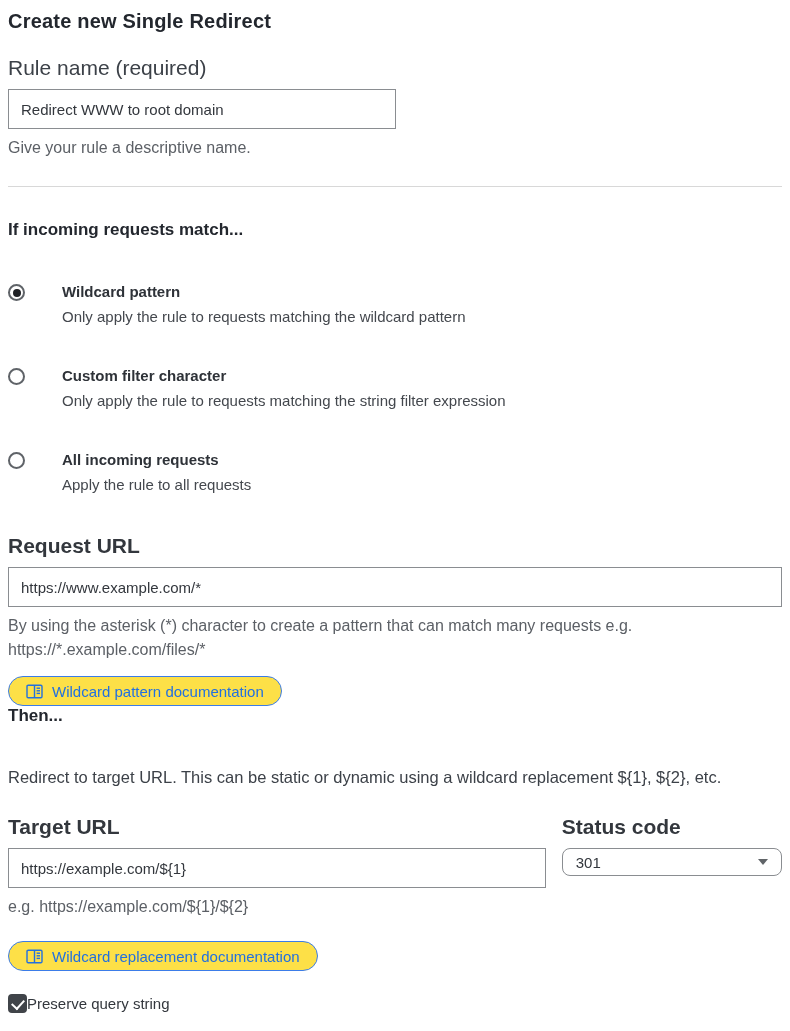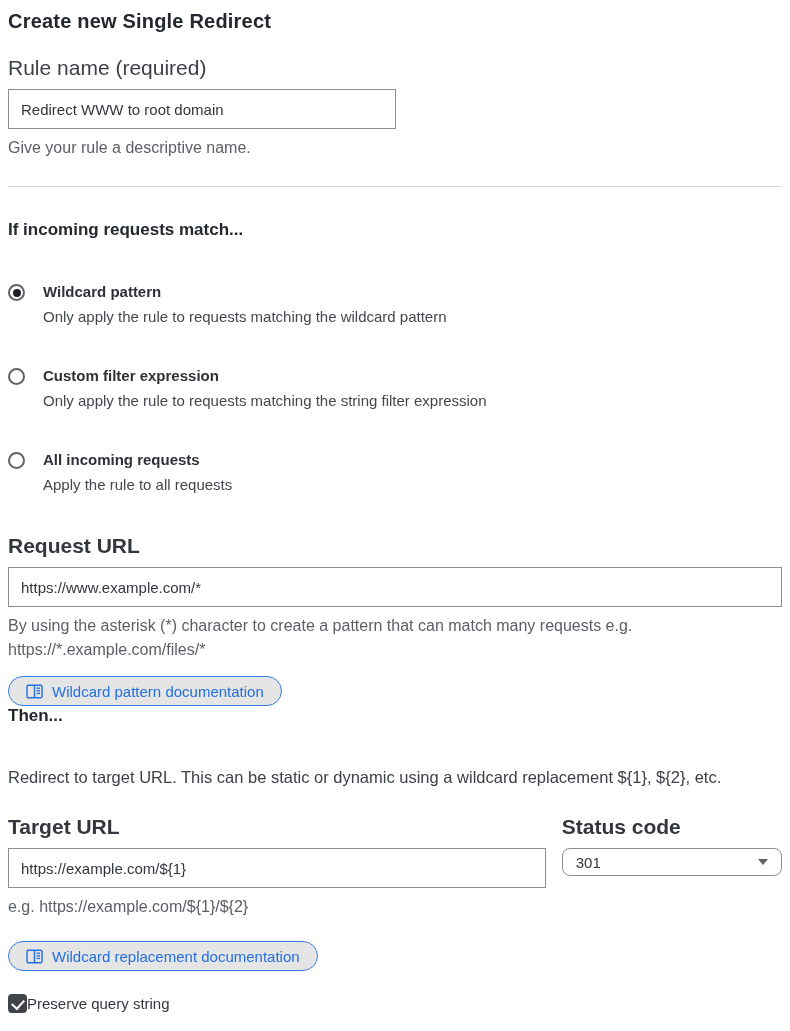--- a/index.html
+++ b/index.html
@@ -36,42 +36,42 @@
   hr.divider {
     border: none; border-top: 1px solid #d8d8d8;
     margin: 26px 0 33px 0;
   }
 
   h2.section-heading {
     font-size: 17px; font-weight: 700; color: #23272e; margin: 0 0 42px 0;
   }
 
   
-  .radio-row { display: flex; align-items: flex-start; margin-bottom: 38px; cursor: pointer; }
+  .radio-row { display: flex; align-items: flex-start; margin-bottom: 38px; cursor: pointer; gap: 19px; }
   .radio-circle {
     flex: 0 0 auto; width: 17px; height: 17px; border-radius: 50%;
     border: 2px solid #5f6368; margin: 2px 0 0 0; position: relative; background: #fff;
   }
   .radio-circle.on::after {
     content: ""; position: absolute; left: 50%; top: 50%;
     width: 8px; height: 8px; border-radius: 50%; background: #1f2125;
     transform: translate(-50%, -50%);
   }
   .radio-texts { margin-left: 18px; }
   .radio-label { font-size: 15px; font-weight: 700; color: #2e3238; line-height: 20px; }
   .radio-desc { font-size: 15px; color: #44484e; margin-top: 4px; line-height: 22px; }
 
   .request-url-block { margin-top: 16px; }
 
   
   .doc-button {
     display: inline-flex; align-items: center; gap: 9px;
     height: 30px; padding: 0 17px; margin-top: 14px;
     border: 1.5px solid #3b7ce8; border-radius: 16px;
-    background: #e5e5e5; color: #2270e0; font-size: 15px;
+    background: #fde047; color: #2270e0; font-size: 15px;
     font-family: "Liberation Sans", sans-serif; cursor: pointer;
   }
   .doc-button svg { display: block; }
 
   .then-heading { margin: 35px 0 26px 0; }
   .then-desc { font-size: 16.5px; color: #3c4148; margin-bottom: 28px; }
 
   .target-row { display: flex; gap: 16px; }
   .target-col { width: 542px; }
   .status-col { width: 222px; }
@@ -132,21 +132,21 @@
       <span class="radio-circle on"></span>
       <span class="radio-texts">
         <div class="radio-label">Wildcard pattern</div>
         <div class="radio-desc">Only apply the rule to requests matching the wildcard pattern</div>
       </span>
     </div>
 
     <div class="radio-row">
       <span class="radio-circle"></span>
       <span class="radio-texts">
-        <div class="radio-label">Custom filter expression</div>
+        <div class="radio-label">Custom filter character</div>
         <div class="radio-desc">Only apply the rule to requests matching the string filter expression</div>
       </span>
     </div>
 
     <div class="radio-row">
       <span class="radio-circle"></span>
       <span class="radio-texts">
         <div class="radio-label">All incoming requests</div>
         <div class="radio-desc">Apply the rule to all requests</div>
       </span>

